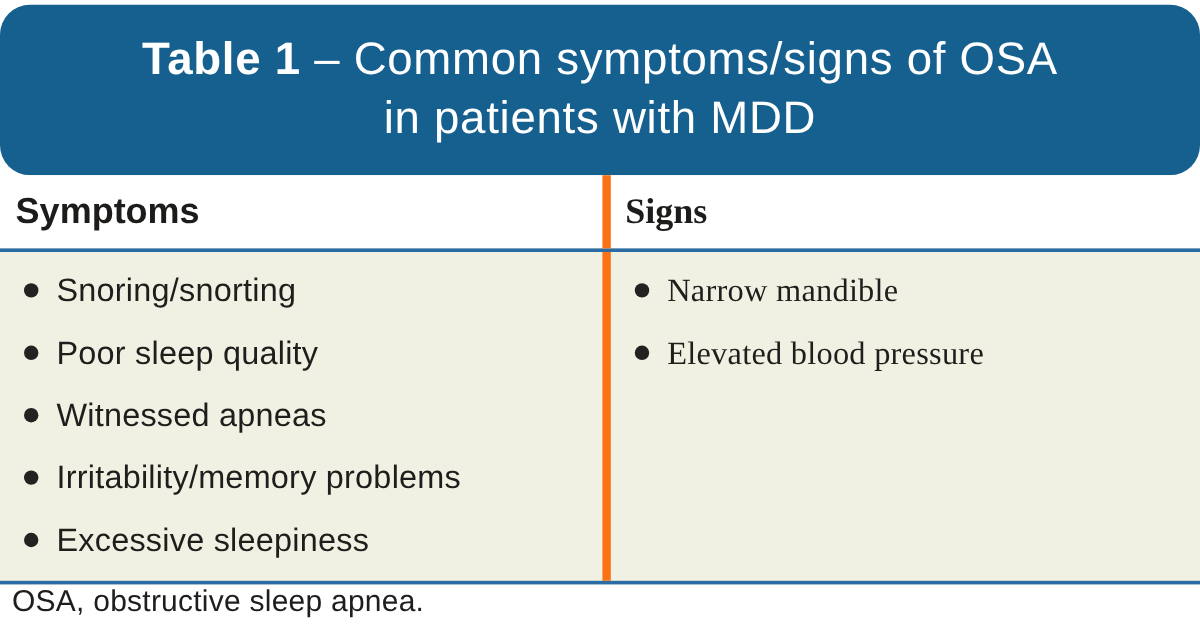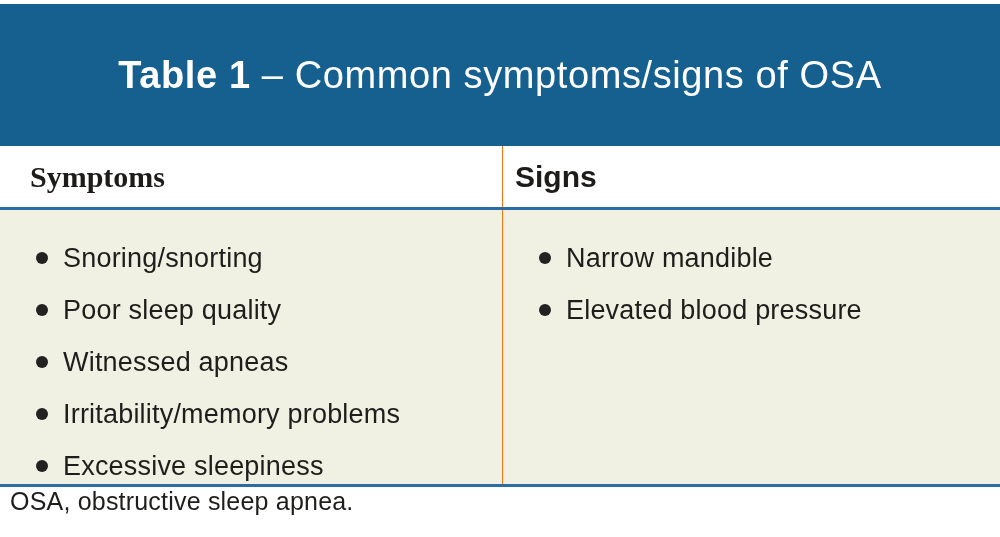--- a/index.html
+++ b/index.html
@@ -21,57 +21,59 @@
     background: #16608f;
     color: #ffffff;
     display: flex;
     flex-direction: column;
     justify-content: center;
     align-items: center;
     text-align: center;
     font-size: 38px;
     line-height: 49px;
     letter-spacing: 0.6px;
+    border-radius: 25px;
   }
   .banner .t-bold { font-weight: 700; }
   .columns-header {
     display: flex;
     height: 61px;
     background: #ffffff;
   }
   .cell-left {
     width: 502px;
     box-sizing: border-box;
   }
   .cell-right {
     flex: 1;
     box-sizing: border-box;
-    border-left: 1px solid #f97316;
+    border-left: 7px solid #f97316;
+    font-family: Liberation Serif, serif;
   }
   .th {
     display: flex;
     align-items: center;
     height: 100%;
     font-weight: 700;
     font-size: 30px;
     color: #1d1c1a;
   }
-  .columns-header .cell-left .th { padding-left: 30px; font-family: Liberation Serif, serif; }
+  .columns-header .cell-left .th { padding-left: 13px; }
   .columns-header .cell-right .th { padding-left: 12px; }
   .table-body {
     display: flex;
     height: 280px;
     box-sizing: border-box;
     background: #f0f1e2;
     border-top: 3px solid #2a6ca3;
     border-bottom: 3px solid #2a6ca3;
   }
   ul.bullet-list {
     list-style: none;
-    margin: 16px;
+    margin: 0;
     padding: 6px 0 0 12px;
   }
   ul.bullet-list li {
     display: flex;
     align-items: center;
     height: 52px;
     font-size: 27px;
     color: #1f1e1c;
     letter-spacing: 0.2px;
   }
@@ -92,20 +94,21 @@
 </style>
 </head>
 <body>
 
 <div class="page">
 
   <div class="banner">
     <div>
       <span class="t-bold">Table 1</span><span> – Common symptoms/signs of OSA</span>
     </div>
+    <div>in patients with MDD</div>
   </div>
 
   <div class="columns-header">
     <div class="cell-left">
       <div class="th">Symptoms</div>
     </div>
     <div class="cell-right">
       <div class="th">Signs</div>
     </div>
   </div>

